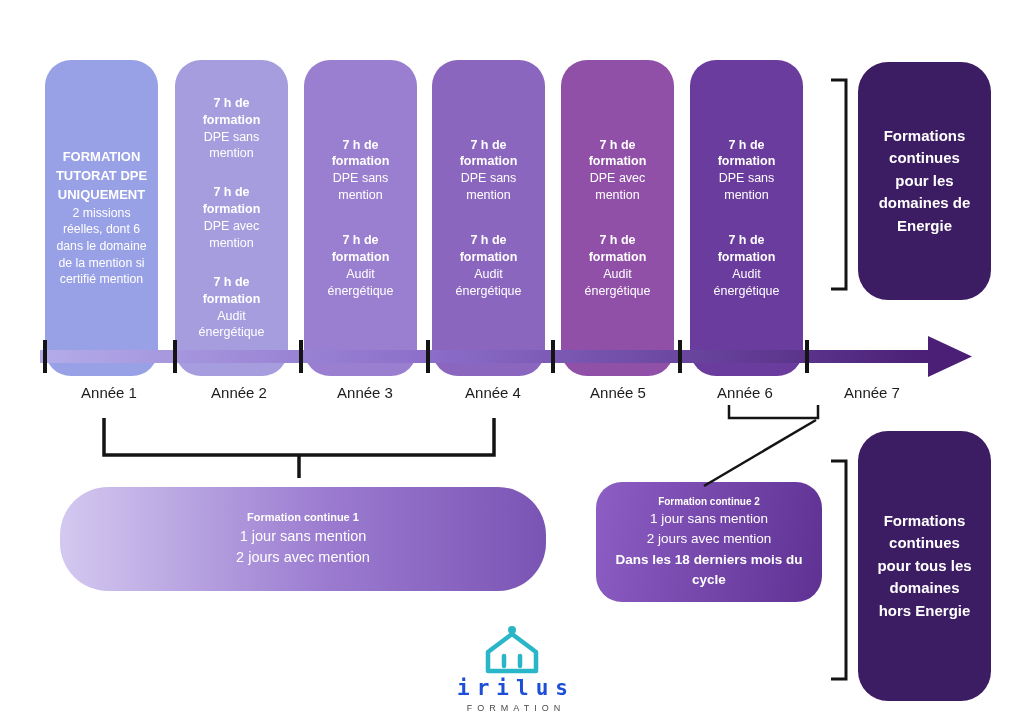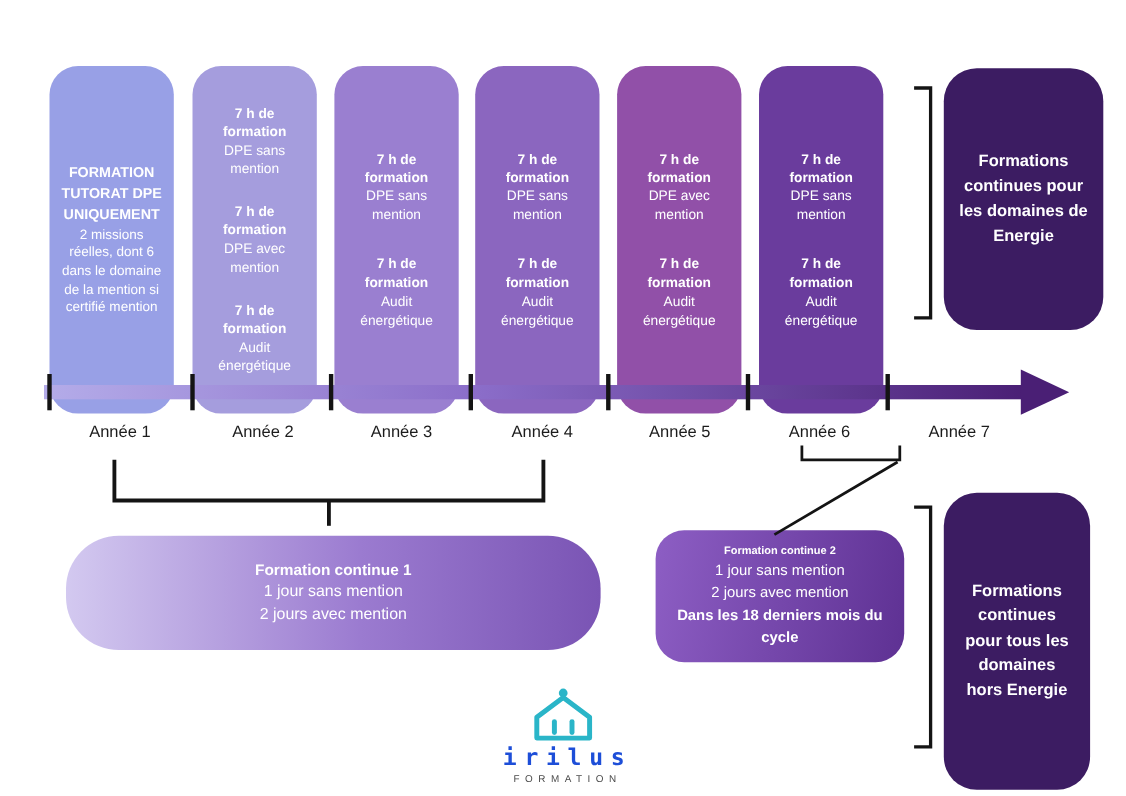--- a/index.html
+++ b/index.html
@@ -20,38 +20,38 @@
   .card-body{font-size:12.3px;line-height:1.35;}
   .entries{display:flex;flex-direction:column;justify-content:center;gap:28px;}
   .c2 .entries{gap:22px;}
   .entry-hours{font-weight:bold;font-size:12.5px;line-height:1.35;}
   .entry-label{font-size:12.5px;line-height:1.35;}
 
   
   .sidebox{position:absolute;background:#3c1c62;border-radius:30px;color:#fff;font-weight:bold;
            font-size:15px;line-height:1.5;display:flex;align-items:center;justify-content:center;
            text-align:center;box-sizing:border-box;padding:12px 14px;}
-  .sb-energie{left:858px;top:62px;width:145px;height:238px;}
-  .sb-hors{left:858px;top:431px;width:133px;height:270px;margin-top:17px;}
+  .sb-energie{left:858px;top:62px;width:133px;height:238px;}
+  .sb-hors{left:858px;top:431px;width:133px;height:270px;}
 
   
   .tl-bar{position:absolute;left:40px;top:350px;width:892px;height:13px;
           background:linear-gradient(90deg,#b4ace9 0%,#8a6cc8 45%,#4a1f75 100%);}
   .year{position:absolute;top:384px;width:130px;text-align:center;font-size:15px;color:#1c1c1c;}
 
   
   .fc1{position:absolute;left:60px;top:487px;width:486px;height:104px;border-radius:48px;
        background:linear-gradient(90deg,#d3c9f0 0%,#9b7bd0 55%,#7a54b4 100%);
        color:#fff;display:flex;flex-direction:column;justify-content:center;align-items:center;
        text-align:center;font-size:14.5px;line-height:1.45;}
   .fc2{position:absolute;left:596px;top:482px;width:226px;height:120px;border-radius:26px;
        background:linear-gradient(100deg,#8d5ec4 0%,#5e3193 100%);
        color:#fff;display:flex;flex-direction:column;justify-content:center;align-items:center;
        text-align:center;font-size:13.5px;line-height:1.5;box-sizing:border-box;padding:8px 12px;}
-  .fc-title{font-weight:bold;font-size:14px;}
+  .fc-title{font-weight:bold;font-size:11px;}
   .fc2 .fc-title{font-size:10px;}
   .fc-bold{font-weight:bold;}
 
   
   .overlay{position:absolute;left:0;top:0;pointer-events:none;}
 
   
   .logo-house{position:absolute;left:481px;top:624px;}
   .logo-name{position:absolute;left:432px;top:676px;width:168px;text-align:center;
              font-family:"DejaVu Sans Mono",monospace;font-weight:bold;font-size:21px;

